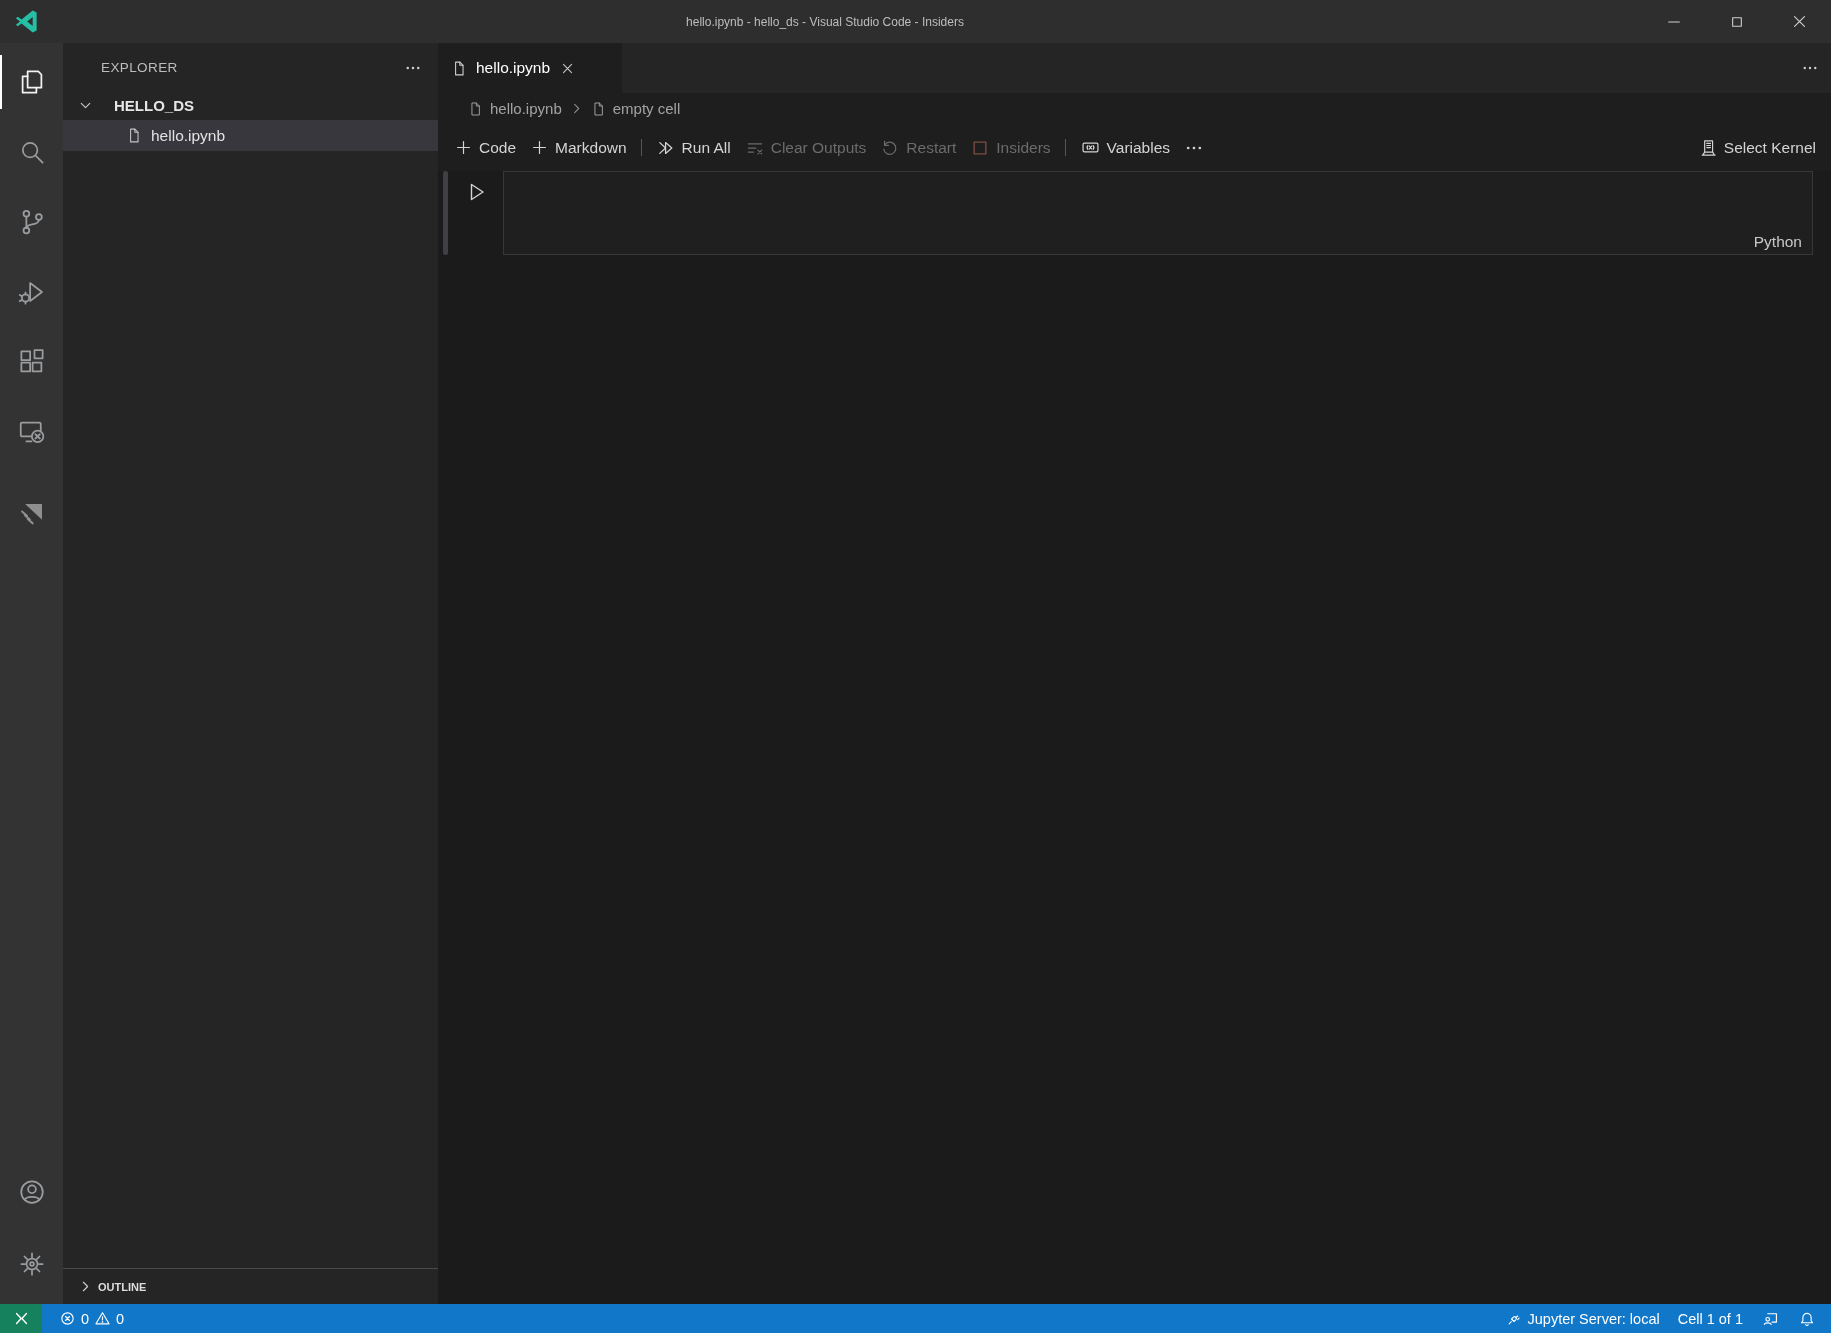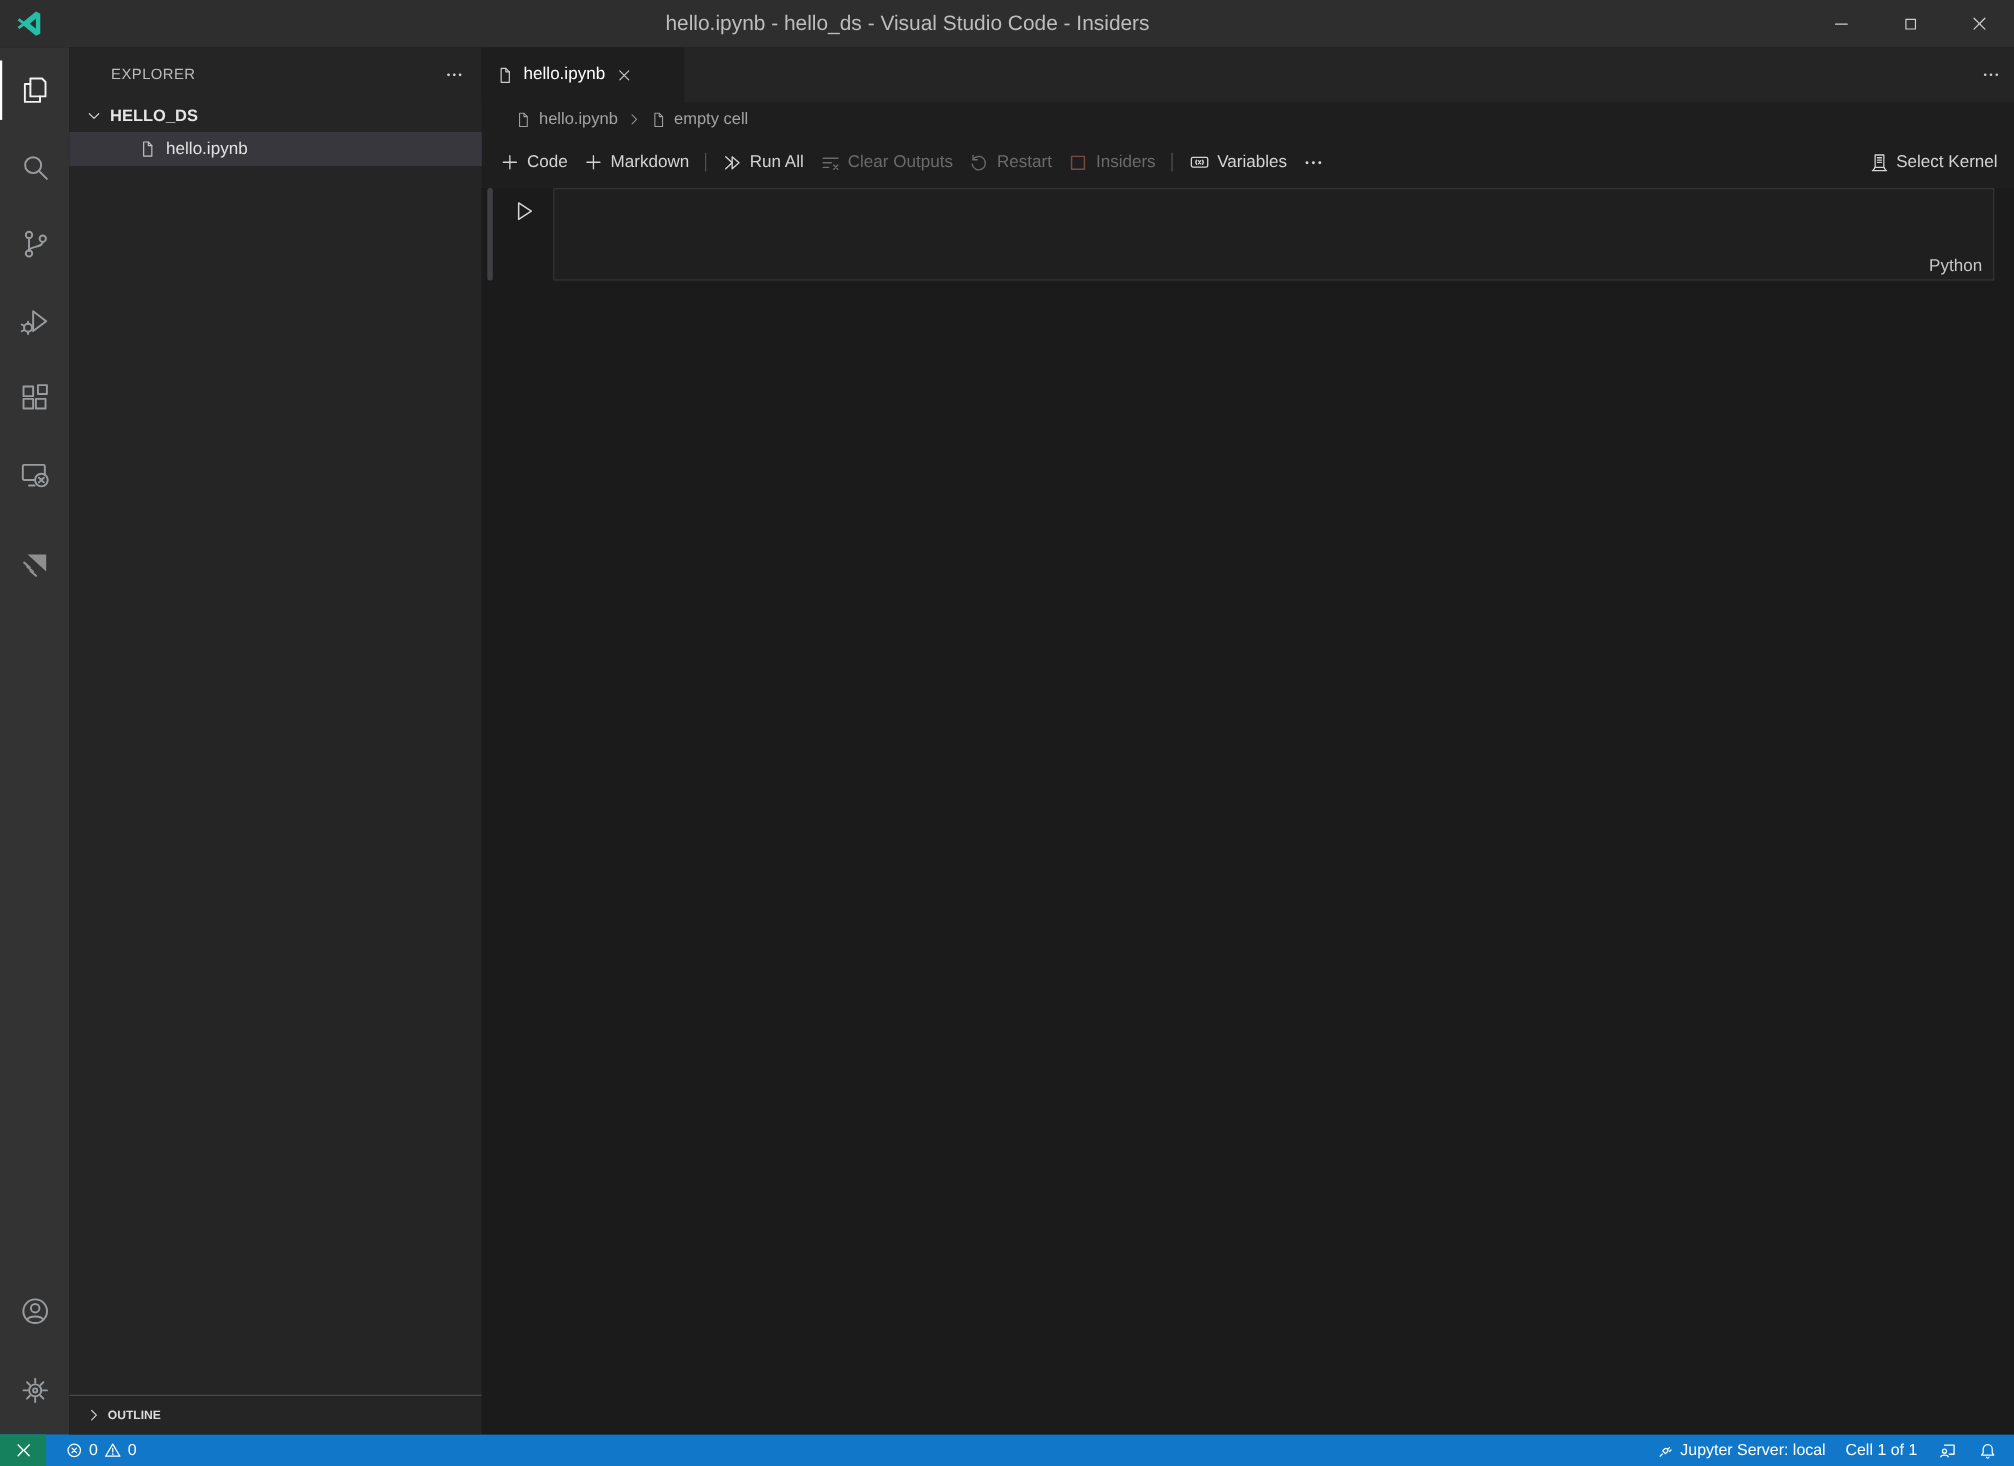--- a/index.html
+++ b/index.html
@@ -9,21 +9,21 @@
     background:#1b1b1b; color:#cccccc;
     -webkit-font-smoothing: antialiased;
   }
   .window { position:relative; width:1831px; height:1333px; display:flex; flex-direction:column; background:#1b1b1b; }
 
   
   .titlebar { position:relative; height:43px; flex:0 0 43px; background:var(--titlebar-bg,#2e2e2e); display:flex; align-items:center; }
   .logo { width:27px; height:27px; margin:0 14px 0 13px; }
   .menus { display:flex; height:100%; align-items:center; }
   .menu-item { padding:0 11px; height:100%; display:flex; align-items:center; font-size:15px; color:#d2d2d2; cursor:default; }
-  .win-title { position:absolute; left:825px; top:0; height:100%; transform:translateX(-50%); display:flex; align-items:center; font-size:19px; color:#bdbdbd; white-space:nowrap; }
+  .win-title { position:absolute; left:825px; top:0; height:100%; transform:translateX(-50%); display:flex; align-items:center; font-size:12px; color:#bdbdbd; white-space:nowrap; }
   .win-controls { position:absolute; right:0; top:0; height:100%; display:flex; }
   .win-btn { width:63px; height:100%; display:flex; align-items:center; justify-content:center; color:#d0d0d0; }
 
   
   .main { flex:1 1 auto; display:flex; min-height:0; }
 
   
   .activitybar { width:63px; flex:0 0 63px; background:var(--activitybar-bg,#333333); display:flex; flex-direction:column; justify-content:space-between; }
   .ab-top { display:flex; flex-direction:column; padding-top:4px; }
   .ab-item { position:relative; height:70px; display:flex; align-items:center; justify-content:center; color:#9a9da0; }
@@ -33,21 +33,21 @@
   .ab-bottom { display:flex; flex-direction:column; gap:8px; padding-bottom:8px; }
   .ab-bottom .ab-item { height:64px; }
 
   
   .sidebar { width:375px; flex:0 0 375px; background:var(--sidebar-bg,#252526); position:relative; }
   .sb-header { height:35px; padding:14px 16px 0 38px; display:flex; align-items:center; justify-content:space-between;gap:28px; }
   .sb-title { font-size:13.5px; letter-spacing:0.4px; color:#bcbcbc; }
   .sb-more { color:#cfcfcf; display:flex; }
   .tree { margin-top:12px; }
   .tree-row { display:flex; align-items:center; height:30px; font-size:15px; color:#cccccc; cursor:default; }
-  .row-folder { padding-left:14px; gap:6px; font-weight:bold; color:#e6e6e6; font-size:15px; }
+  .row-folder { padding-left:14px; gap:20px; font-weight:bold; color:#e6e6e6; font-size:15px; }
   .row-file { height:31px; padding-left:63px; gap:8px; background:var(--selection-bg,#37373d); color:#e2e2e2; font-size:15.5px; }
   .outline { position:absolute; left:0; right:0; bottom:0; height:36px; border-top:1px solid rgba(204,204,204,0.22); display:flex; align-items:center; gap:4px; padding-left:14px; font-weight:bold; font-size:11px; color:#dddddd; }
 
   
   .editor { flex:1 1 auto; display:flex; flex-direction:column; min-width:0; }
   .tabstrip { position:relative; height:50px; flex:0 0 50px; background:#252526; display:flex; }
   .tab { display:flex; align-items:center; gap:8px; padding:0 13px; background:var(--editor-bg,#1e1e1e); color:#ffffff; font-size:15.5px; min-width:184px; }
   .tab .tab-close { color:#c5c5c5; display:flex; border-radius:4px; padding:2px; }
   .editor-actions { position:absolute; right:12px; top:0; height:100%; display:flex; align-items:center; color:#cfcfcf; }
 

